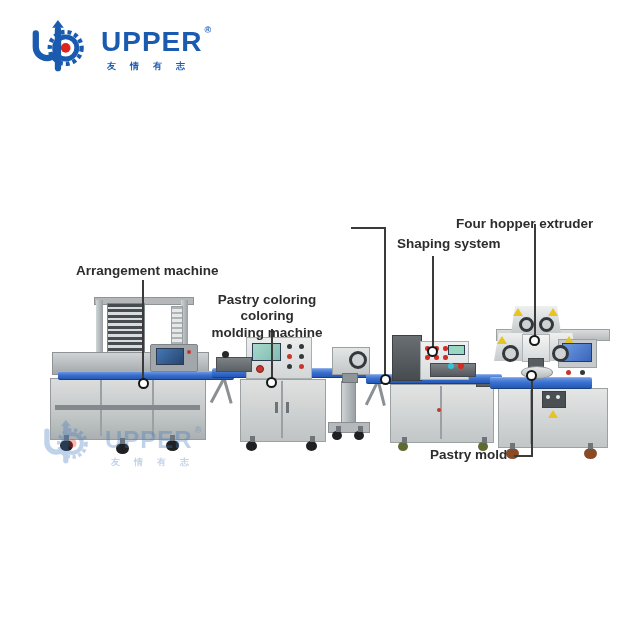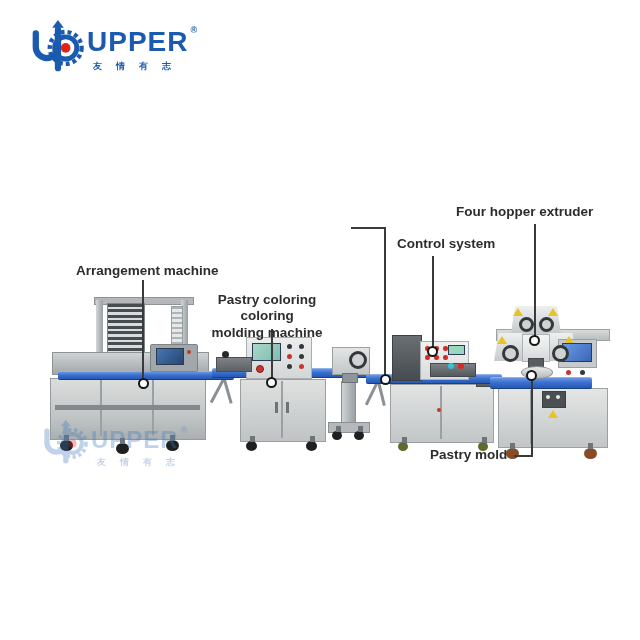--- a/index.html
+++ b/index.html
@@ -3,21 +3,21 @@
 <meta charset="utf-8">
 <style>
   html,body{margin:0;padding:0;background:#fff;}
   .canvas{position:relative;width:640px;height:640px;background:#ffffff;overflow:hidden;
           font-family:"Liberation Sans",sans-serif;}
   .abs{position:absolute;}
   
   .logo{position:absolute;display:flex;align-items:flex-start;}
   .logo-main{left:28px;top:18px;}
   .logo-icon{width:58px;height:54px;flex:0 0 auto;}
-  .logo-text-col{display:flex;flex-direction:column;margin-left:1px;margin-top:10px;}
+  .logo-text-col{display:flex;flex-direction:column;margin-left:15px;margin-top:10px;}
   .logo-brand-row{display:flex;align-items:flex-start;line-height:1;}
   .logo-brand{font-weight:bold;font-size:28px;letter-spacing:1px;color:#1a5bb0;
               transform:scaleY(1.02);}
   .logo-reg{font-size:9px;color:#1a5bb0;margin-left:2px;margin-top:-2px;font-weight:bold;}
   .logo-tagline{font-size:9px;color:#1a5bb0;letter-spacing:14px;margin-top:4px;margin-left:6px;
                 white-space:nowrap;font-weight:bold;}
   .logo-watermark{left:40px;top:418px;opacity:0.32;z-index:40;}
   .logo-watermark .logo-brand{font-size:24px;color:#3f77bc;}
   .logo-watermark .logo-reg,.logo-watermark .logo-tagline{color:#3f77bc;}
   .logo-watermark .logo-icon{width:50px;height:46px;}
@@ -203,25 +203,25 @@
     <span>Pastry coloring coloring</span><br>
     <span>molding machine</span>
   </div>
   <div class="leader" style="left:271px;top:329px;width:1.5px;height:50px;"></div>
   <div class="ring" style="left:266px;top:377px;"></div>
 
   <div class="leader" style="left:351px;top:227px;width:35px;height:1.5px;"></div>
   <div class="leader" style="left:384px;top:227px;width:1.5px;height:148px;"></div>
   <div class="ring" style="left:380px;top:374px;"></div>
 
-  <div class="callout-label" style="left:397px;top:236px;">Control system</div>
+  <div class="callout-label" style="left:397px;top:236px;">Shaping system</div>
   <div class="leader" style="left:432px;top:256px;width:1.5px;height:91px;"></div>
   <div class="ring" style="left:427px;top:346px;"></div>
 
-  <div class="callout-label" style="left:456px;top:204px;">Four hopper extruder</div>
+  <div class="callout-label" style="left:456px;top:216px;">Four hopper extruder</div>
   <div class="leader" style="left:534px;top:224px;width:1.5px;height:112px;"></div>
   <div class="ring" style="left:529px;top:335px;"></div>
 
   <div class="callout-label" style="left:430px;top:447px;">Pastry mold</div>
   <div class="leader" style="left:514px;top:455px;width:19px;height:1.5px;"></div>
   <div class="leader" style="left:531px;top:379px;width:1.5px;height:77px;"></div>
   <div class="ring" style="left:526px;top:370px;"></div>
 
 </div>
 

